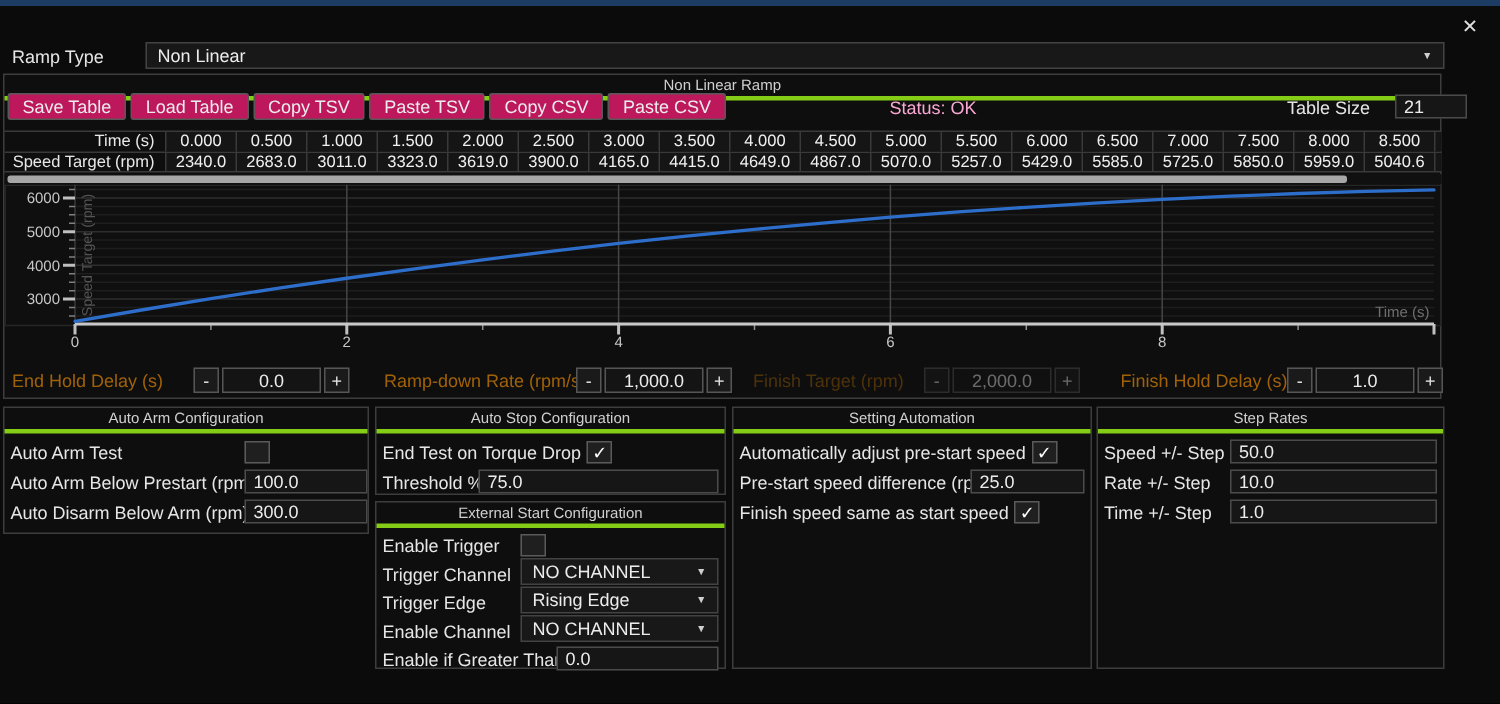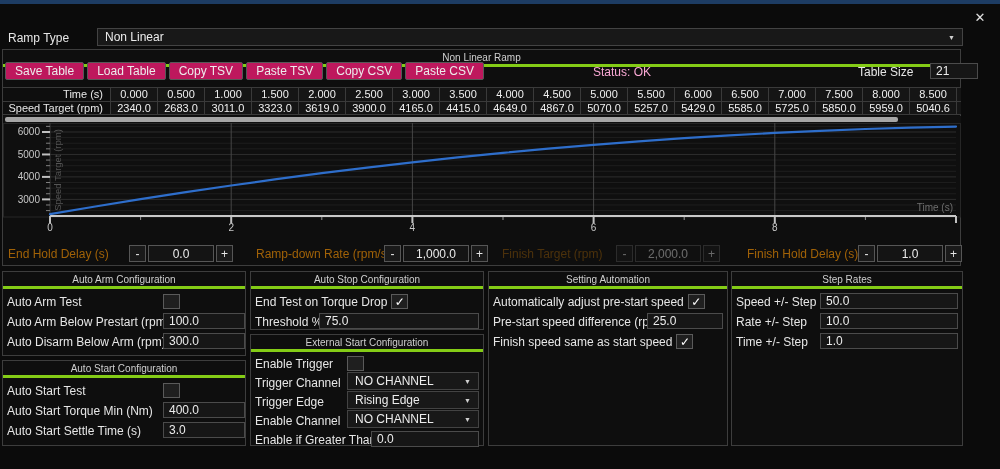--- a/index.html
+++ b/index.html
@@ -267,35 +267,20 @@
     <div class="prow">
       <span class="plabel w152">Auto Arm Below Prestart (rpm)</span>
       <span class="input in82">100.0</span>
     </div>
     <div class="prow">
       <span class="plabel w152">Auto Disarm Below Arm (rpm)</span>
       <span class="input in82">300.0</span>
     </div>
   </div>
 
-  <div id="panel-auto-start" class="abs group">
-    <div class="gtitle">Auto Start Configuration</div>
-    <div class="prow">
-      <span class="plabel w152">Auto Start Test</span>
-      <span class="checkbox"></span>
-    </div>
-    <div class="prow">
-      <span class="plabel w152">Auto Start Torque Min (Nm)</span>
-      <span class="input in82">400.0</span>
-    </div>
-    <div class="prow">
-      <span class="plabel w152">Auto Start Settle Time (s)</span>
-      <span class="input in82">3.0</span>
-    </div>
-  </div>
 
   <div id="panel-auto-stop" class="abs group">
     <div class="gtitle">Auto Stop Configuration</div>
     <div class="prow">
       <span class="plabel">End Test on Torque Drop</span>
       <span class="checkbox">
           <span>✓</span>
         </span>
     </div>
     <div class="prow">

